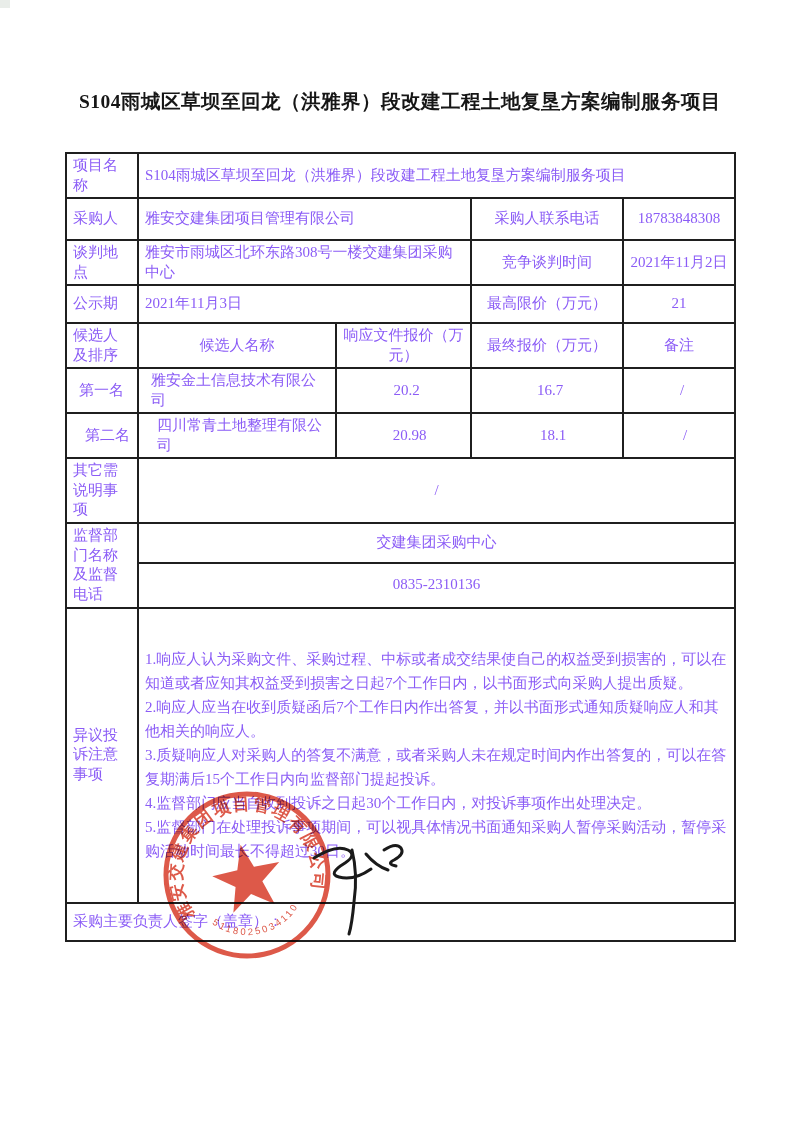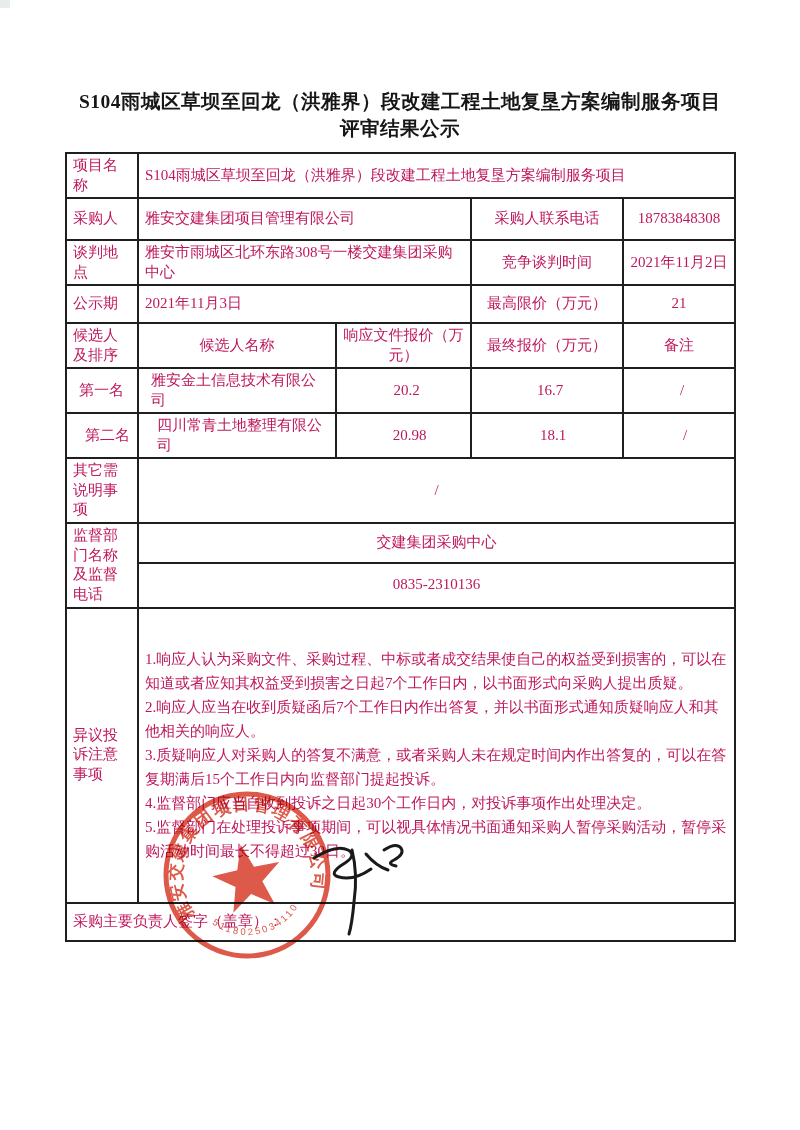--- a/index.html
+++ b/index.html
@@ -31,21 +31,21 @@
     letter-spacing: 0.5px;
     color: #161616;
   }
   table.main {
     position: absolute;
     left: 65px; top: 152px;
     width: 669px;
     border-collapse: collapse;
     table-layout: fixed;
     font-size: 15px;
-    color: #be185d;
+    color: #8b5cf6;
   }
   table.main td {
     border: 2px solid #1f1f1f;
     vertical-align: middle;
     padding: 2px 6px;
     line-height: 1.3;
     word-break: break-all;
   }
   td.lbl { padding: 2px 5px; text-align: left; }
   td.ctr { text-align: center; margin-top: 36px; }
@@ -84,21 +84,20 @@
 </style>
 </head>
 <body>
 
 <div class="page">
 
   <div class="corner-artifact"></div>
 
   <div class="doc-title">
     <div>S104雨城区草坝至回龙（洪雅界）段改建工程土地复垦方案编制服务项目</div>
-    <div>评审结果公示</div>
   </div>
 
   <table class="main">
     <colgroup>
       <col style="width:72px">
         <col style="width:198px">
         <col style="width:135px">
         <col style="width:152px">
         <col style="width:112px">
     </colgroup>

